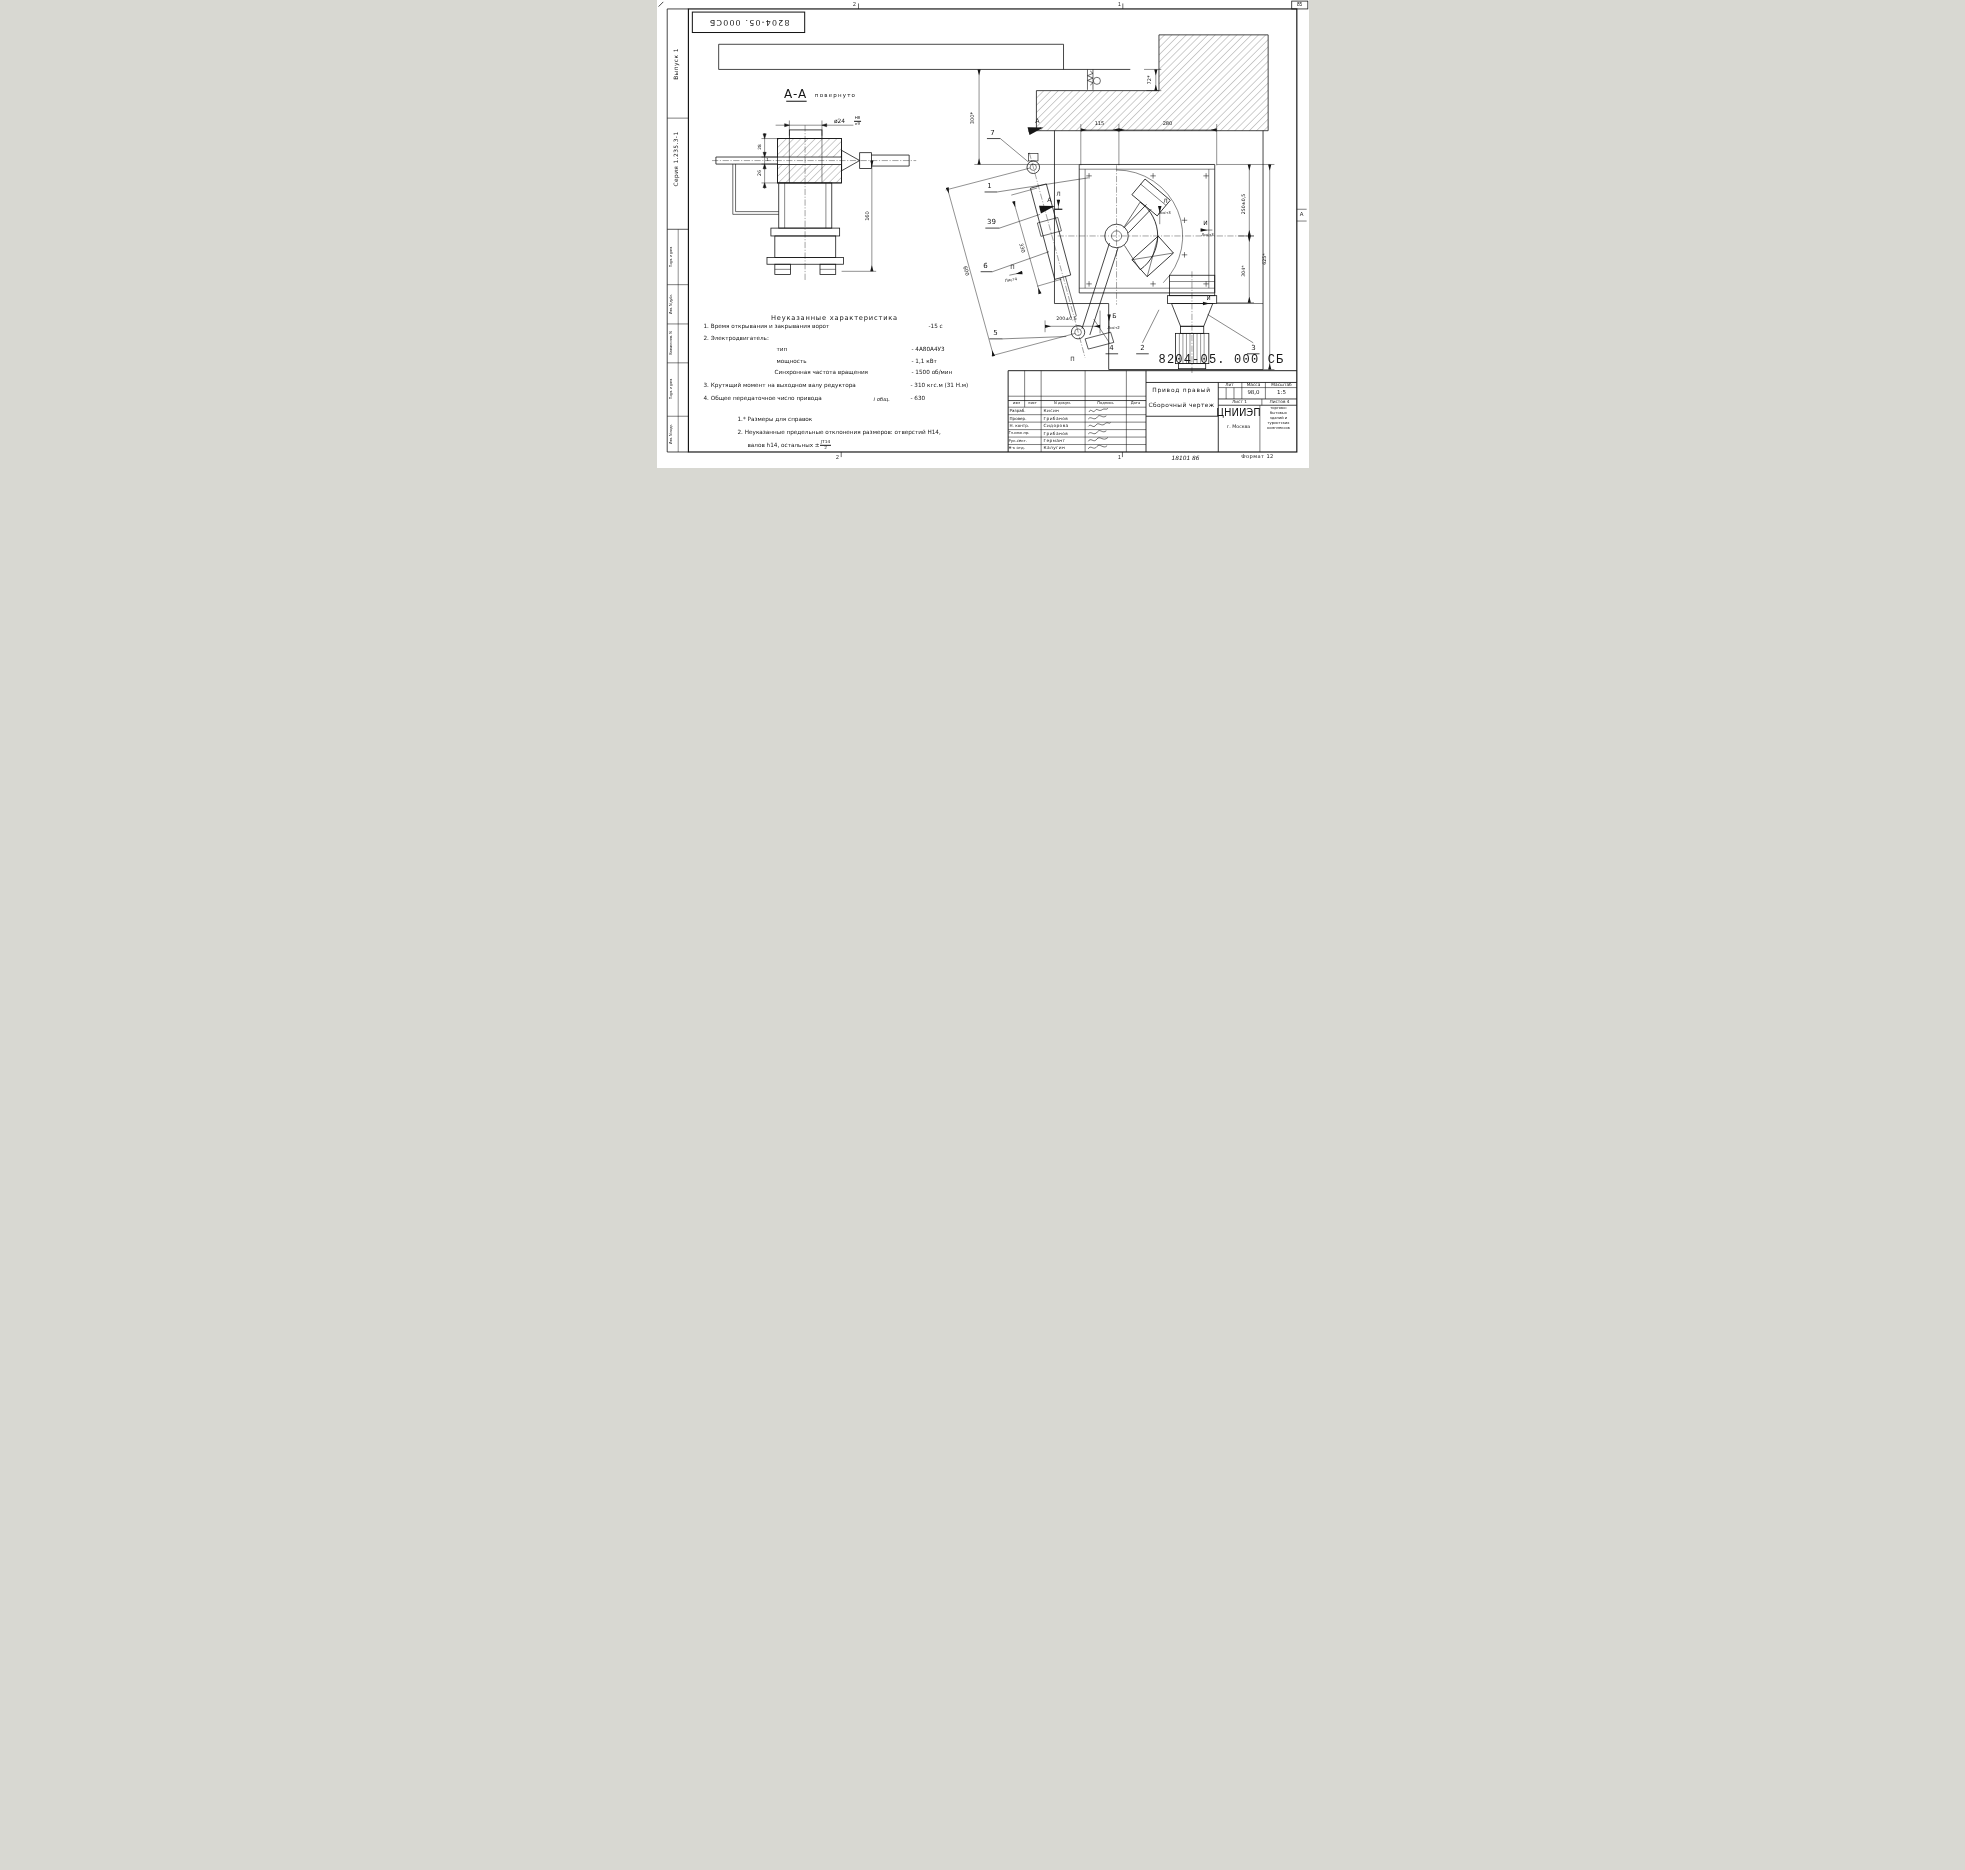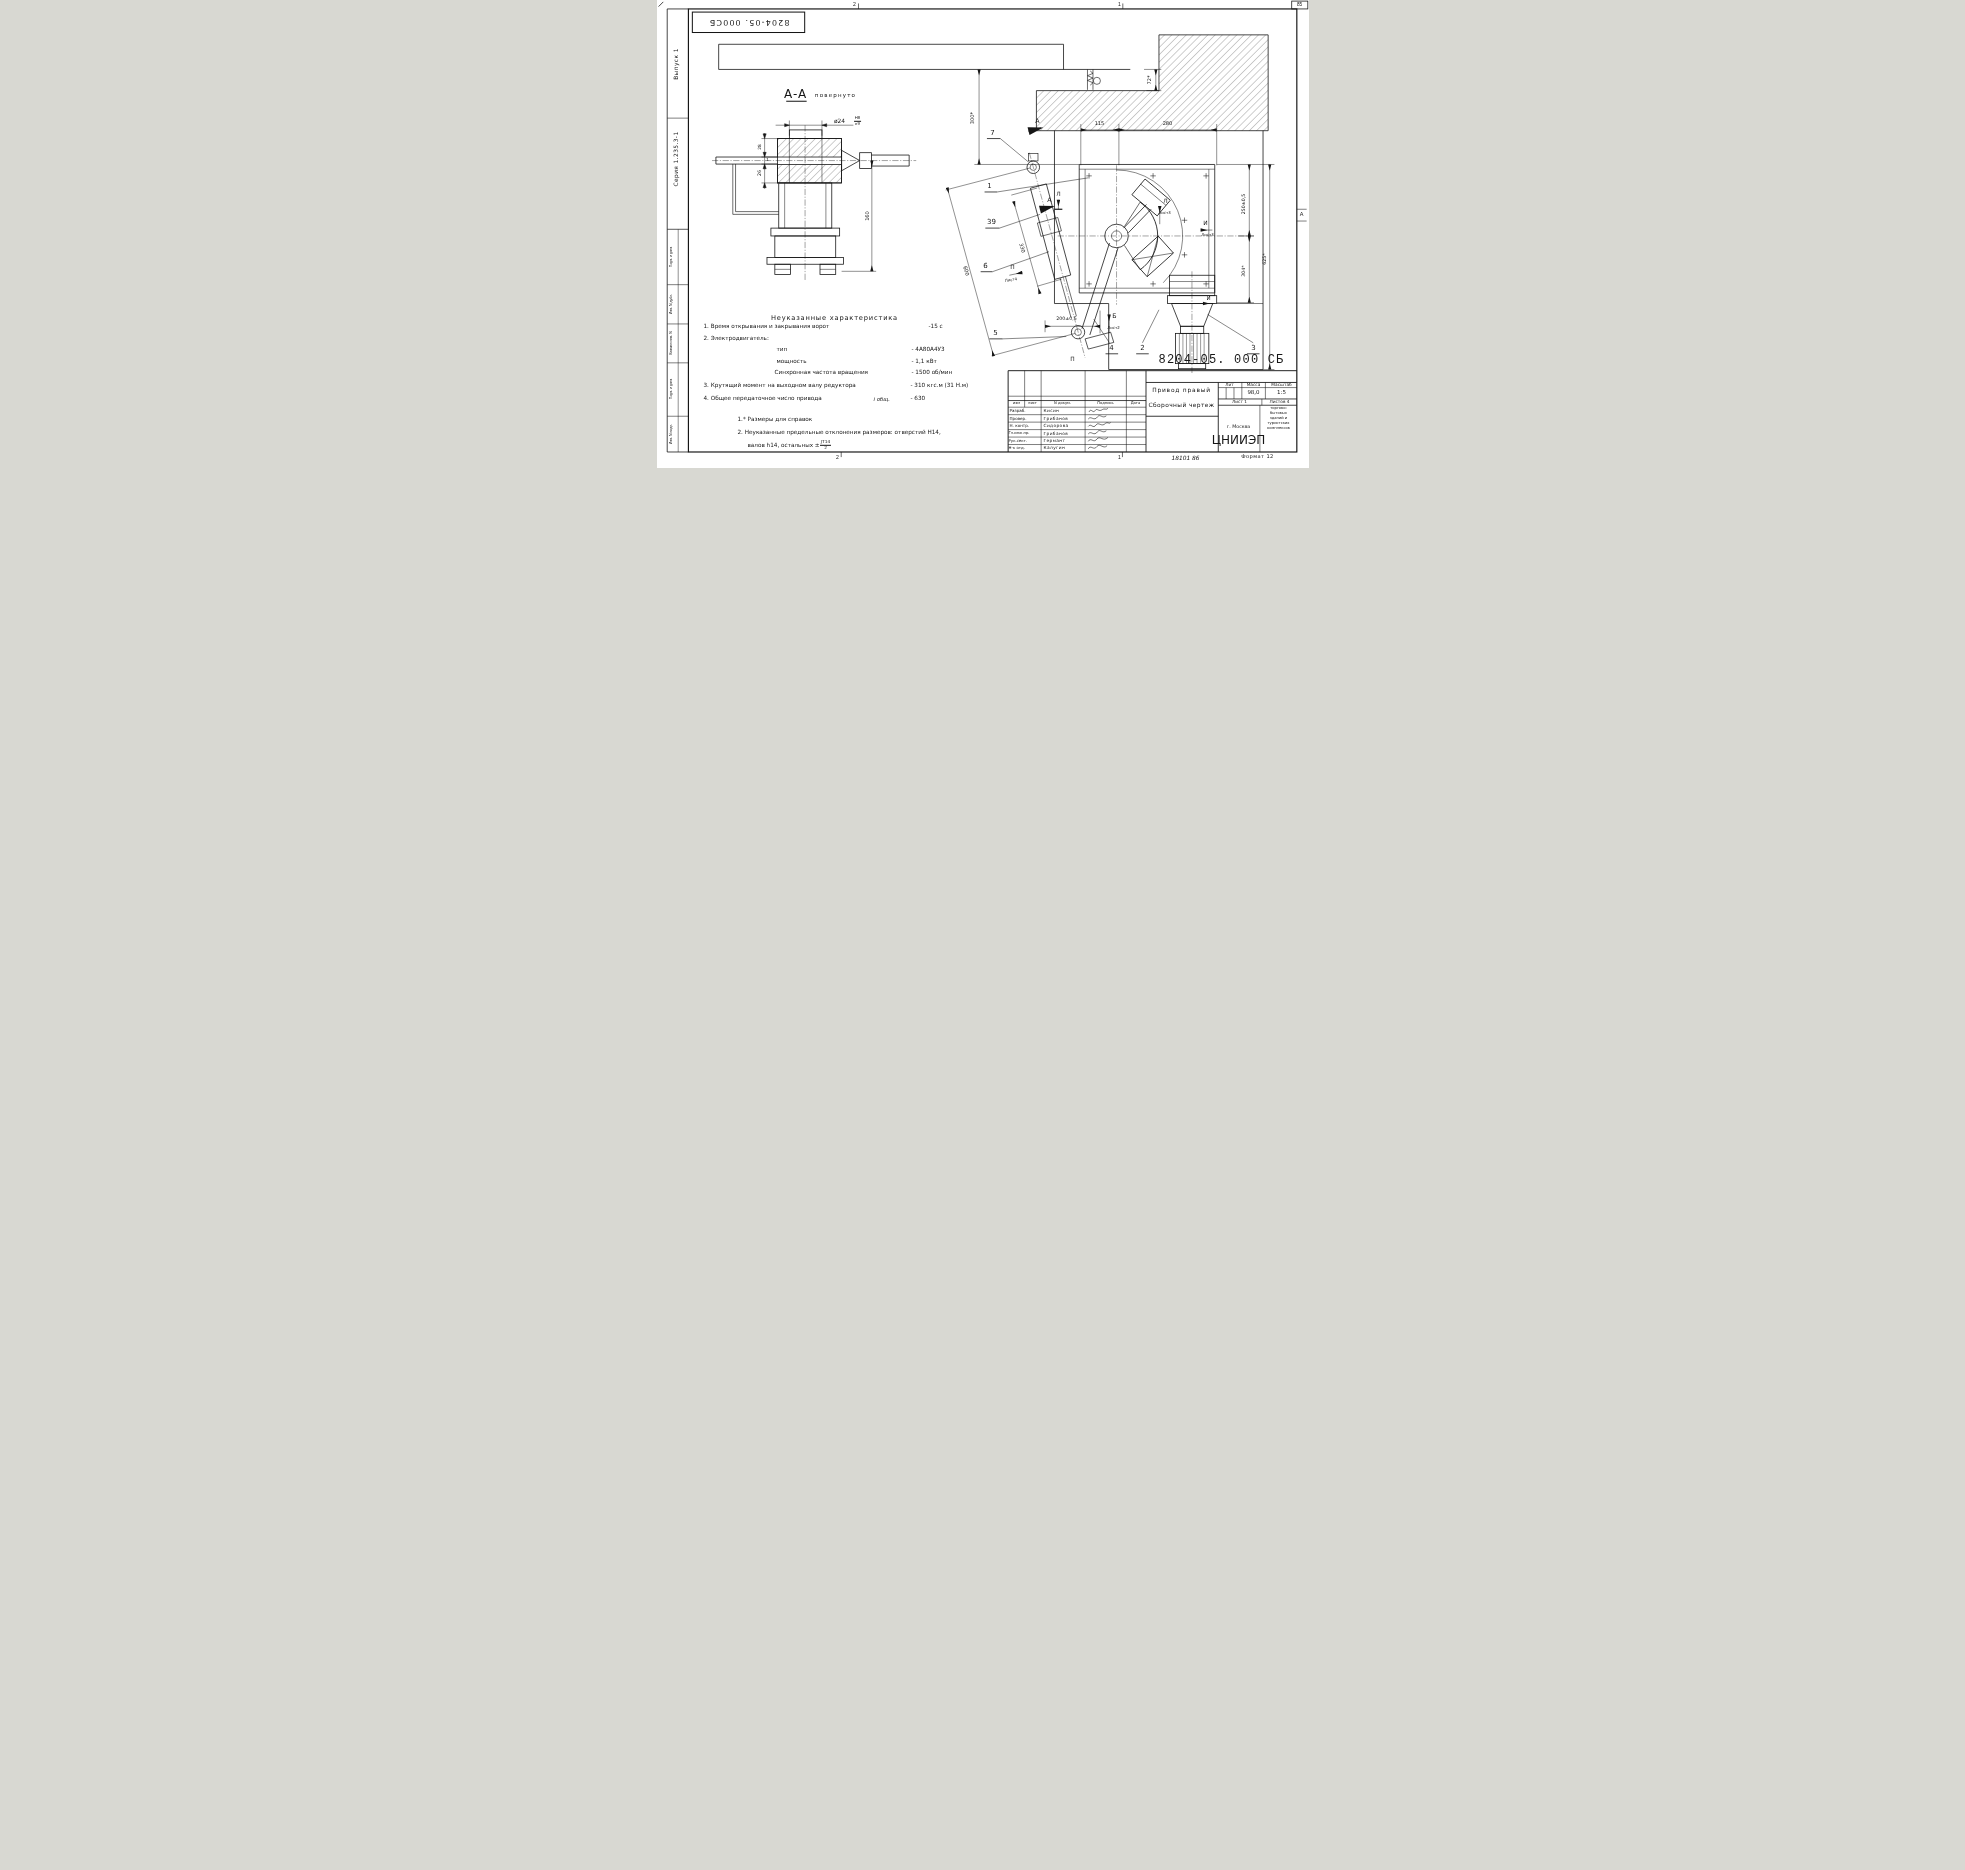--- a/index.html
+++ b/index.html
@@ -417,21 +417,21 @@
 <div class="t hand" style="left:565px;top:360px;font-size:12px;letter-spacing:1.2px;font-family:Liberation Mono, monospace;">8204-05. 000 СБ</div>
 <div class="t hand" style="left:525px;top:391px;font-size:5.9px;letter-spacing:0.8px;">Привод правый</div>
 <div class="t hand" style="left:525px;top:406px;font-size:5.9px;letter-spacing:0.4px;">Сборочный чертеж</div>
 <div class="t hand" style="left:573px;top:385px;font-size:4.3px;">Лит</div>
 <div class="t hand" style="left:597px;top:385px;font-size:4.3px;">Масса</div>
 <div class="t hand" style="left:625px;top:385px;font-size:4.3px;">Масштаб</div>
 <div class="t hand" style="left:597px;top:393px;font-size:5.5px;">98,0</div>
 <div class="t hand" style="left:625px;top:393px;font-size:5.5px;">1:5</div>
 <div class="t hand" style="left:583px;top:402px;font-size:4.3px;">Лист 1</div>
 <div class="t hand" style="left:623px;top:402px;font-size:4.3px;">Листов 4</div>
-<div class="t hand" style="left:582px;top:413px;font-size:12px;margin-top:27px;">ЦНИИЭП</div>
+<div class="t hand" style="left:582px;top:413px;font-size:10px;">ЦНИИЭП</div>
 <div class="t hand" style="left:582px;top:427px;font-size:4.7px;">г. Москва</div>
 <div class="t hand" style="left:622px;top:409px;font-size:3.7px;">торгово-</div>
 <div class="t hand" style="left:622px;top:414px;font-size:3.7px;">бытовых</div>
 <div class="t hand" style="left:622px;top:419px;font-size:3.7px;">зданий и</div>
 <div class="t hand" style="left:622px;top:424px;font-size:3.7px;">туристских</div>
 <div class="t hand" style="left:622px;top:429px;font-size:3.7px;">комплексов</div>
 <div class="t hand" style="left:360px;top:404px;font-size:3.7px;">изм</div>
 <div class="t hand" style="left:376px;top:404px;font-size:3.7px;">лист</div>
 <div class="t hand" style="left:406px;top:404px;font-size:3.7px;">N докум.</div>
 <div class="t hand" style="left:449px;top:404px;font-size:3.7px;">Подпись</div>

